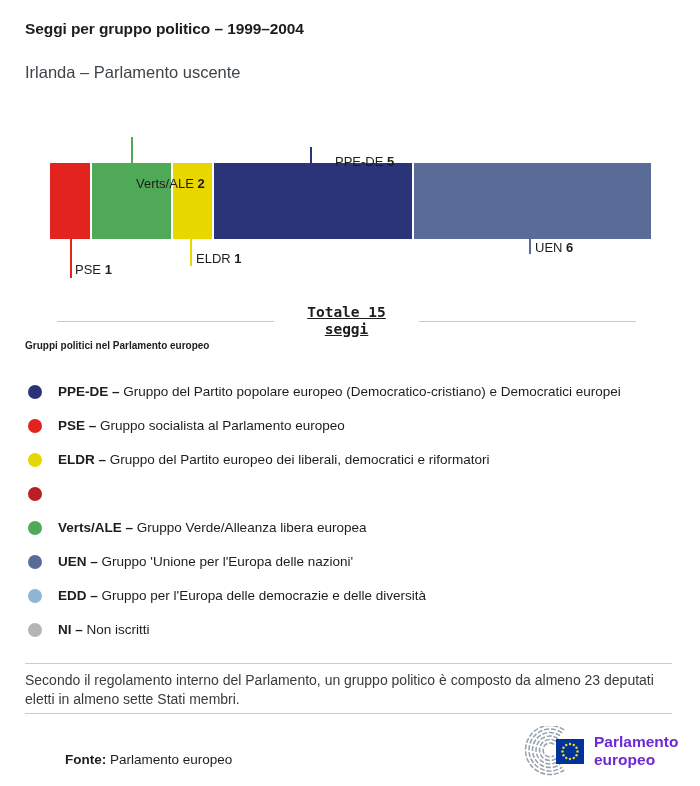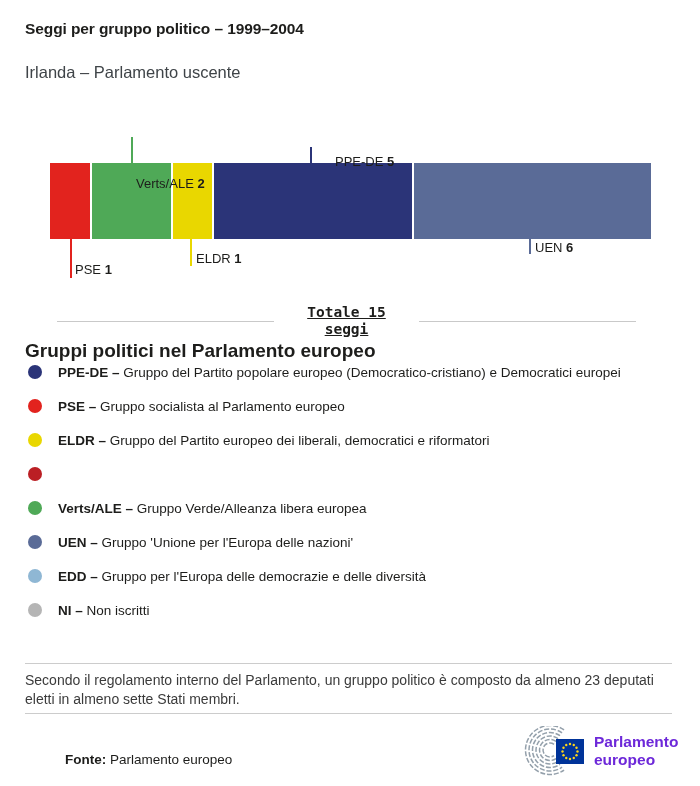--- a/index.html
+++ b/index.html
@@ -37,23 +37,23 @@
   
   #total-row{left:57px;top:300px;width:579px;height:42px;display:flex;align-items:center;}
   .divider-line{flex:1;height:1px;background:#c9c9c9;}
   #total-label{
     width:117px;margin:0 14px;text-align:center;
     font-family:"DejaVu Sans Mono","Liberation Mono",monospace;
     font-weight:bold;font-size:14.5px;line-height:17px;color:#1d1d1b;text-decoration:underline;
   }
 
   
-  #legend-heading{left:25px;top:340px;font-size:19px;font-weight:bold;}
+  #legend-heading{left:25px;top:340px;font-size:10px;font-weight:bold;}
   #legend-list{left:28px;top:365px;width:660px;}
-  .legend-row{display:flex;align-items:flex-start;height:34px;}
+  .legend-row{display:flex;align-items:flex-end;height:34px;}
   .legend-dot{width:14px;height:14px;border-radius:50%;flex:none;margin-right:16px;}
   .legend-text{font-size:13.5px;color:#1d1d1b;white-space:nowrap;}
   .legend-text b{font-weight:bold;}
 
   
   .rule{height:1px;background:#cccccc;left:25px;width:647px;}
   #rule-top{top:663px;}
   #rule-bottom{top:713px;}
   #footnote{left:25px;top:671px;width:650px;font-size:14px;line-height:19px;color:#3b3b3b;}
 

